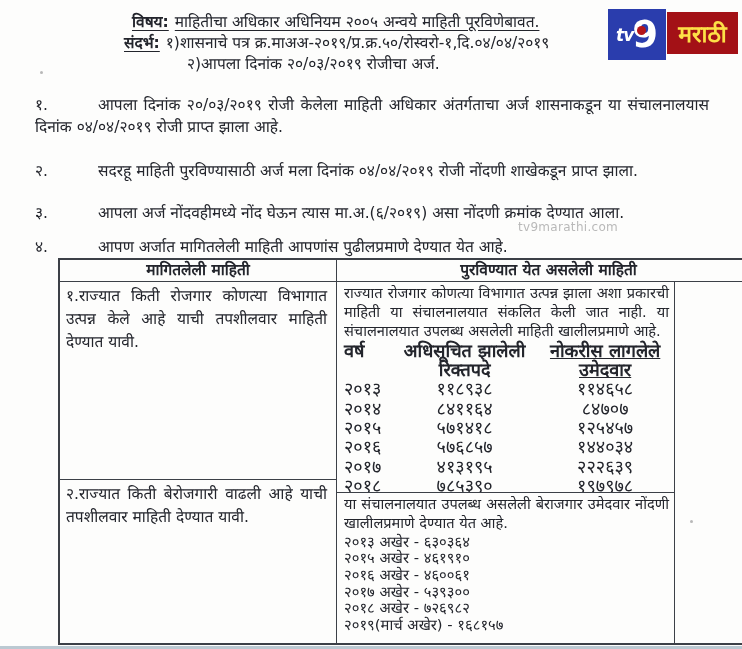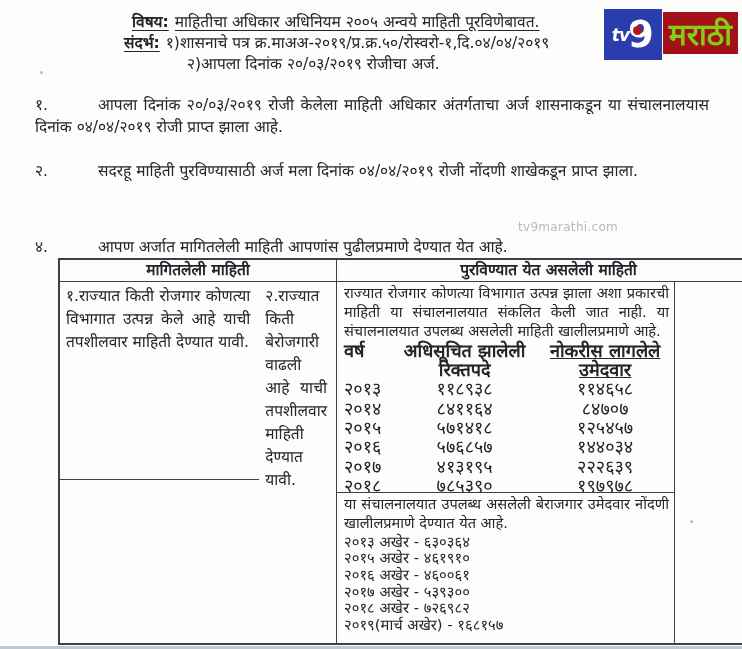--- a/index.html
+++ b/index.html
@@ -15,23 +15,23 @@
   
   .logo { position:absolute; top:9px; right:4px; display:flex; align-items:flex-start; }
   .logo-blue {
     width:58px; height:51px; background:#2a3dad; color:#fff;
     display:flex; align-items:center; justify-content:center; position:relative;
   }
   .logo-tv { font-size:17px; font-weight:bold; font-style:italic; letter-spacing:-1px; }
   .logo-nine { font-size:37px; font-weight:bold; line-height:36px; margin-left:-1px; position:relative; }
   .nine-dot { position:absolute; top:9px; left:5px; width:9px; height:9px; border-radius:50%; background:#b5161b; }
   .logo-red {
-    min-width:71px; height:42px; background:#a31116; color:#84cc16; margin-top:3px; margin-left:1px;
+    min-width:71px; height:42px; background:#a31116; color:#fde047; margin-top:3px; margin-left:1px;
     display:flex; align-items:center; justify-content:center;
-    font-size:30px; font-weight:bold; padding:0 6px;
+    font-size:23px; font-weight:bold; padding:0 6px;
   }
 
   
   .subject-block { position:absolute; top:12px; left:124px; width:480px; font-size:15.5px; line-height:21px; }
   .subj-label { font-weight:bold; margin-right:6px; }
   .ref2 { margin-left:63px; }
 
   
   .para { position:absolute; left:35px; width:674px; font-size:15.5px; line-height:22px; text-align:justify; }
   .pnum { display:inline-block; width:63px; }
@@ -45,21 +45,21 @@
   
   .rtitable {
     position:absolute; top:258px; left:58px; width:704px; height:387px;
     border:2px solid #3c4047; background:#fdfdfc;
   }
   .thead { display:flex; height:22px; border-bottom:1.5px solid #3c4047; }
   .th { font-weight:bold; font-size:15.5px; text-align:center; line-height:20px; }
   .th-left  { width:277px; border-right:1.5px solid #3c4047; }
   .th-right { flex:1; }
   .tbody { display:flex; height:361px; }
-  .col-left { width:277px; border-right:1.5px solid #3c4047; display:flex; flex-direction:row; }
+  .col-left { width:277px; border-right:1.5px solid #3c4047; display:flex; flex-direction:column; }
   .lcell { padding:3px 9px 0 6px; font-size:15.5px; line-height:23px; text-align:justify; }
   .lcell1 { height:198px; border-bottom:1.5px solid #3c4047; }
   .lcell2 { flex:1; }
   .col-right { flex:1; }
   .inner { width:338px; height:100%; border-right:1.5px solid #3c4047; display:flex; flex-direction:column; }
   .rcell { padding:2px 5px 0 7px; }
   .rcell1 { height:211px; border-bottom:1.5px solid #3c4047; overflow:hidden; }
   .rcell2 { flex:1; overflow:hidden; }
   .rintro { font-size:14.6px; line-height:18.8px; text-align:justify; }
 
@@ -104,20 +104,23 @@
       <span class="subj-label u">संदर्भ:</span><span>१)शासनाचे पत्र क्र.माअअ-२०१९/प्र.क्र.५०/रोस्वरो-१,दि.०४/०४/२०१९</span>
     </div>
     <div class="ref2">२)आपला दिनांक २०/०३/२०१९ रोजीचा अर्ज.</div>
   </div>
 
   <div class="para p1">
     <span class="pnum">१.</span><span>आपला दिनांक २०/०३/२०१९ रोजी केलेला माहिती अधिकार अंतर्गताचा अर्ज शासनाकडून या संचालनालयास दिनांक ०४/०४/२०१९ रोजी प्राप्त झाला आहे.</span>
   </div>
   <div class="para p2">
     <span class="pnum">२.</span><span>सदरहू माहिती पुरविण्यासाठी अर्ज मला दिनांक ०४/०४/२०१९ रोजी नोंदणी शाखेकडून प्राप्त झाला.</span>
+  </div>
+  <div class="para p3">
+    <span class="pnum">३.</span><span>आपला अर्ज नोंदवहीमध्ये नोंद घेऊन त्यास मा.अ.(६/२०१९) असा नोंदणी क्रमांक देण्यात आला.</span>
   </div>
   <div class="watermark">tv9marathi.com</div>
   <div class="para p4">
     <span class="pnum">४.</span><span>आपण अर्जात मागितलेली माहिती आपणांस पुढीलप्रमाणे देण्यात येत आहे.</span>
   </div>
 
   <div class="rtitable">
     <div class="thead">
       <div class="th th-left">मागितलेली माहिती</div>
       <div class="th th-right">पुरविण्यात येत असलेली माहिती</div>

